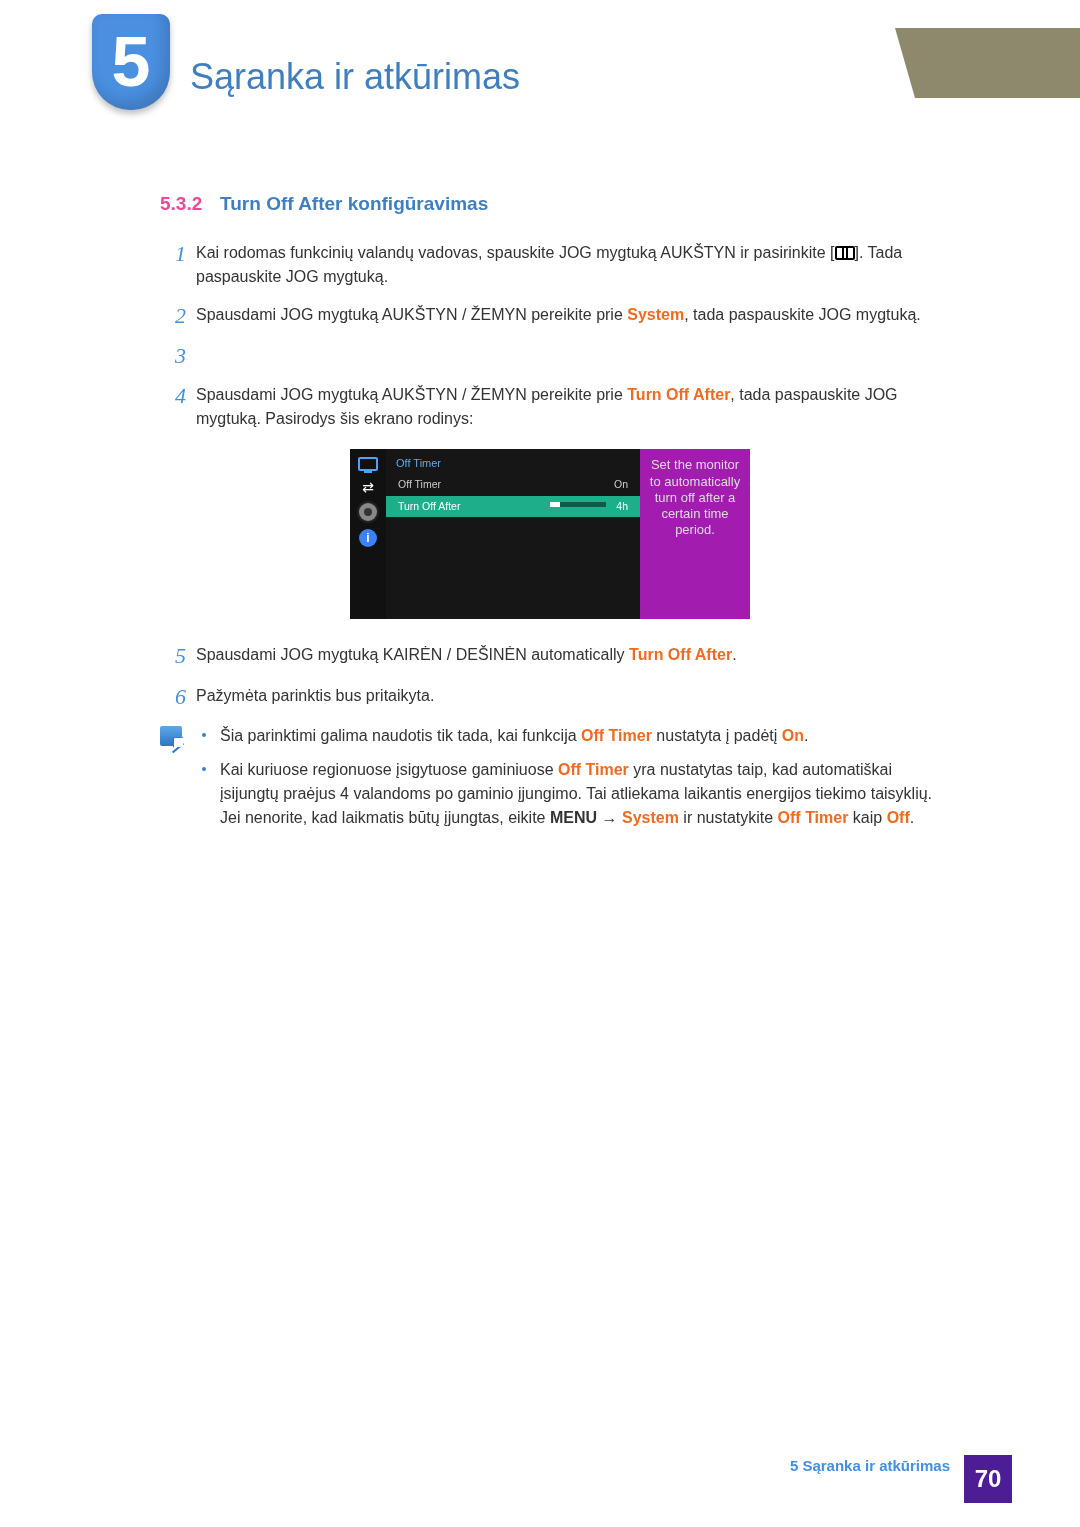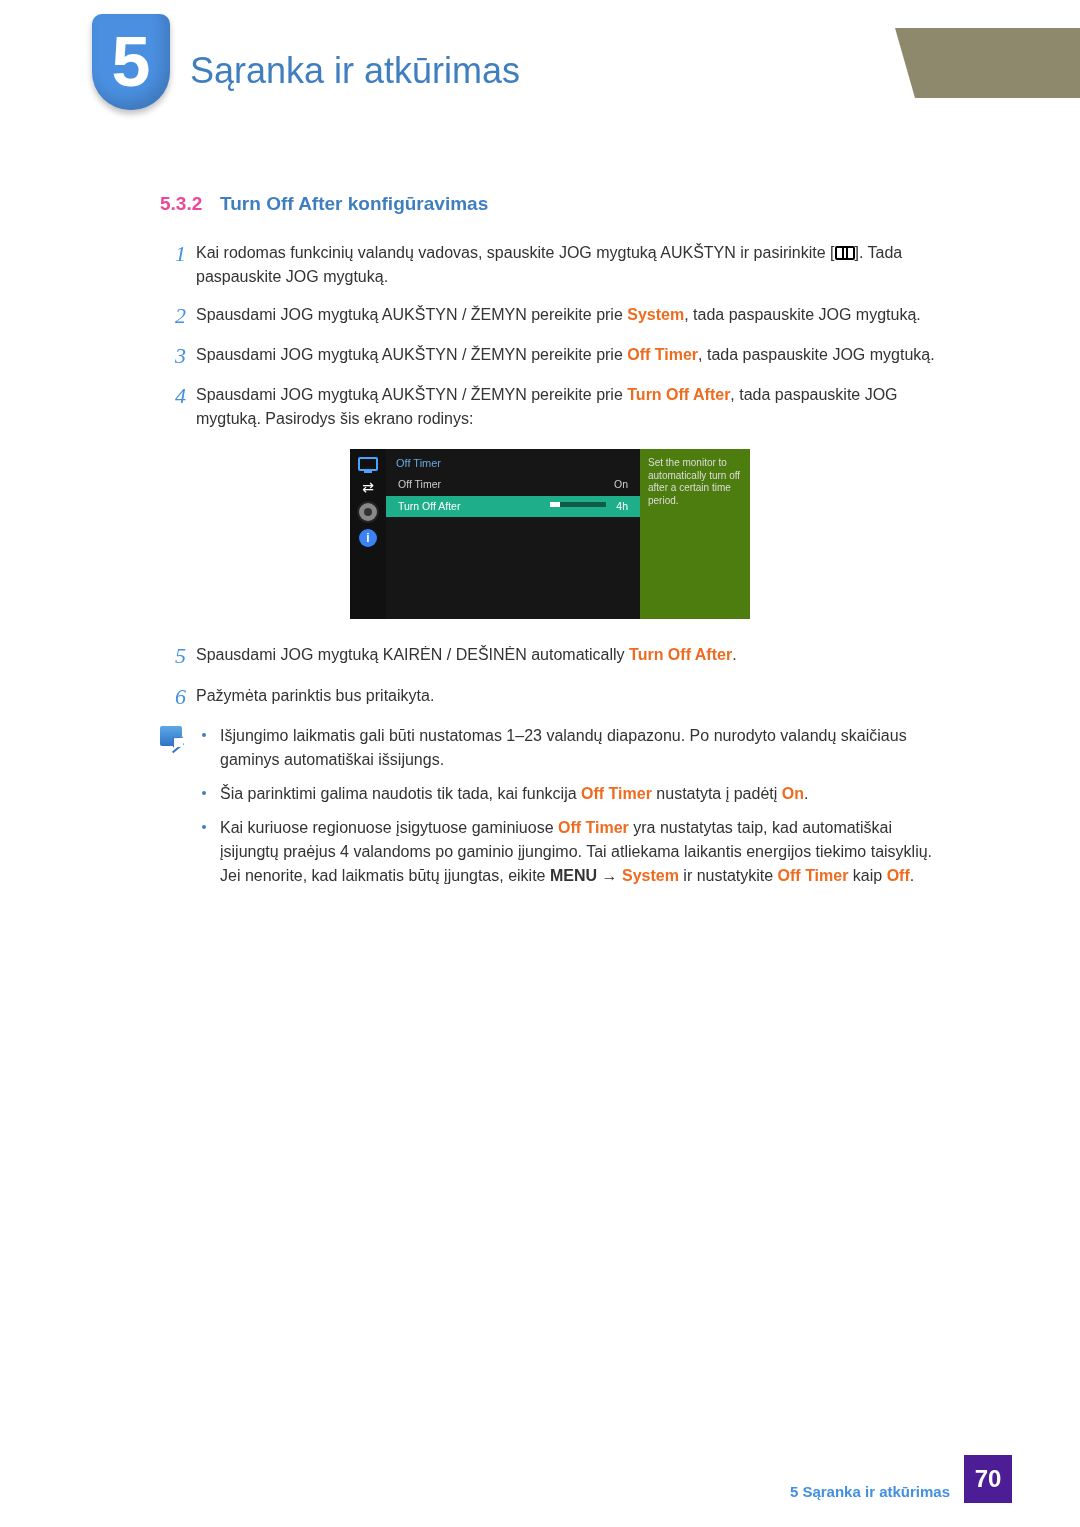--- a/index.html
+++ b/index.html
@@ -36,21 +36,21 @@
     color: #fff;
     font-size: 70px;
     font-weight: bold;
     display: flex;
     align-items: center;
     justify-content: center;
     box-shadow: inset -6px -8px 14px rgba(0,0,0,.15), 0 4px 6px rgba(0,0,0,.25);
   }
   .chapter-title {
     position: absolute;
-    top: 44px; left: 190px;
+    top: 50px; left: 190px;
     font-size: 36px;
     color: #3f7fbf;
   }
   .content {
     position: absolute;
     top: 190px;
     left: 160px;
     width: 780px;
   }
   .sec-number {
@@ -117,21 +117,21 @@
   .osd-ic.arrows { color:#fff; font-size:14px; }
   .osd-ic.gear { width:18px;height:18px;border-radius:50%;background:#888;position:relative; box-shadow:0 0 0 2px #222;}
   .osd-ic.gear::after{content:"";position:absolute;inset:5px;border-radius:50%;background:#333;}
   .osd-ic.info { width:18px;height:18px;border-radius:50%;background:#3b82f6;color:#fff;font-weight:bold;font-size:12px;display:flex;align-items:center;justify-content:center;}
   .osd-main { flex:1; background:#161616; }
   .osd-title { color:#6aa6e0; padding:6px 10px 2px; font-size:11px; }
   .osd-row { display:flex; justify-content:space-between; padding:3px 12px; }
   .osd-row.sel { background:#1fae8a; color:#fff; }
   .osd-bar { width:56px; height:5px; background:#0f5a49; margin-top:3px; position:relative; }
   .osd-bar-fill { position:absolute; left:0; top:0; bottom:0; width:18%; background:#fff; }
-  .osd-right { width:110px; background:#4d7c0f; padding:8px; color:#ddd; font-size:10px; line-height:1.25; }
+  .osd-right { width:110px; background:#a21caf; padding:8px; color:#ddd; font-size:13px; line-height:1.25;text-align:center; }
 
   .note-block {
     display: flex;
     align-items: flex-start;
     margin-top: 14px;
   }
   .note-icon {
     width: 22px; height: 20px;
     margin-right: 20px;
     margin-top: 2px;
@@ -166,21 +166,21 @@
     background: #3f7fbf;
     margin: 9px 14px 0 0;
     flex-shrink: 0;
   }
   .arrow { font-family: Arial; }
 
   .footer {
     position: absolute;
     bottom: 24px; right: 68px;
     display: flex;
-    align-items: flex-end;
+    align-items: flex-start;
   }
   .footer-text {
     color: #4290df;
     font-weight: bold;
     font-size: 15px;
     margin-right: 14px;
   }
   .footer-page {
     width: 48px; height: 48px;
     background: #4c1d95;
@@ -216,23 +216,20 @@
 
   <div class="step">
     <div class="step-num">2</div>
     <div class="step-body">
       <span>Spausdami JOG mygtuką AUKŠTYN / ŽEMYN pereikite prie </span><span class="orange">System</span><span>, tada paspauskite JOG mygtuką.</span>
     </div>
   </div>
 
   <div class="step">
     <div class="step-num">3</div>
-    <div class="step-body">
-      <span>Spausdami JOG mygtuką AUKŠTYN / ŽEMYN pereikite prie </span><span class="orange">Off Timer</span><span>, tada paspauskite JOG mygtuką.</span>
-    </div>
   </div>
 
   <div class="step">
     <div class="step-num">4</div>
     <div class="step-body">
       <span>Spausdami JOG mygtuką AUKŠTYN / ŽEMYN pereikite prie </span><span class="orange">Turn Off After</span><span>, tada paspauskite JOG mygtuką. Pasirodys šis ekrano rodinys:</span>
     </div>
   </div>
 
   <div class="osd">
@@ -273,24 +270,20 @@
     <div class="step-body">Pažymėta parinktis bus pritaikyta.</div>
   </div>
 
   <div class="note-block">
     <div class="note-icon">
         <span class="note-pen"></span>
       </div>
     <div class="bullets">
       <div class="bullet-item">
         <div class="bullet-dot"></div>
-        <div>Išjungimo laikmatis gali būti nustatomas 1–23 valandų diapazonu. Po nurodyto valandų skaičiaus gaminys automatiškai išsijungs.</div>
-      </div>
-      <div class="bullet-item">
-        <div class="bullet-dot"></div>
         <div>
           <span>Šia parinktimi galima naudotis tik tada, kai funkcija </span><span class="orange">Off Timer</span><span> nustatyta į padėtį </span><span class="orange">On</span><span>.</span>
         </div>
       </div>
       <div class="bullet-item">
         <div class="bullet-dot"></div>
         <div>
           <span>Kai kuriuose regionuose įsigytuose gaminiuose </span><span class="orange">Off Timer</span><span> yra nustatytas taip, kad automatiškai įsijungtų praėjus 4 valandoms po gaminio įjungimo. Tai atliekama laikantis energijos tiekimo taisyklių. Jei nenorite, kad laikmatis būtų įjungtas, eikite </span><span class="bold">MENU</span><span class="arrow"> → </span><span class="orange">System</span><span> ir nustatykite </span><span class="orange">Off Timer</span><span> kaip </span><span class="orange">Off</span><span>.</span>
         </div>
       </div>

